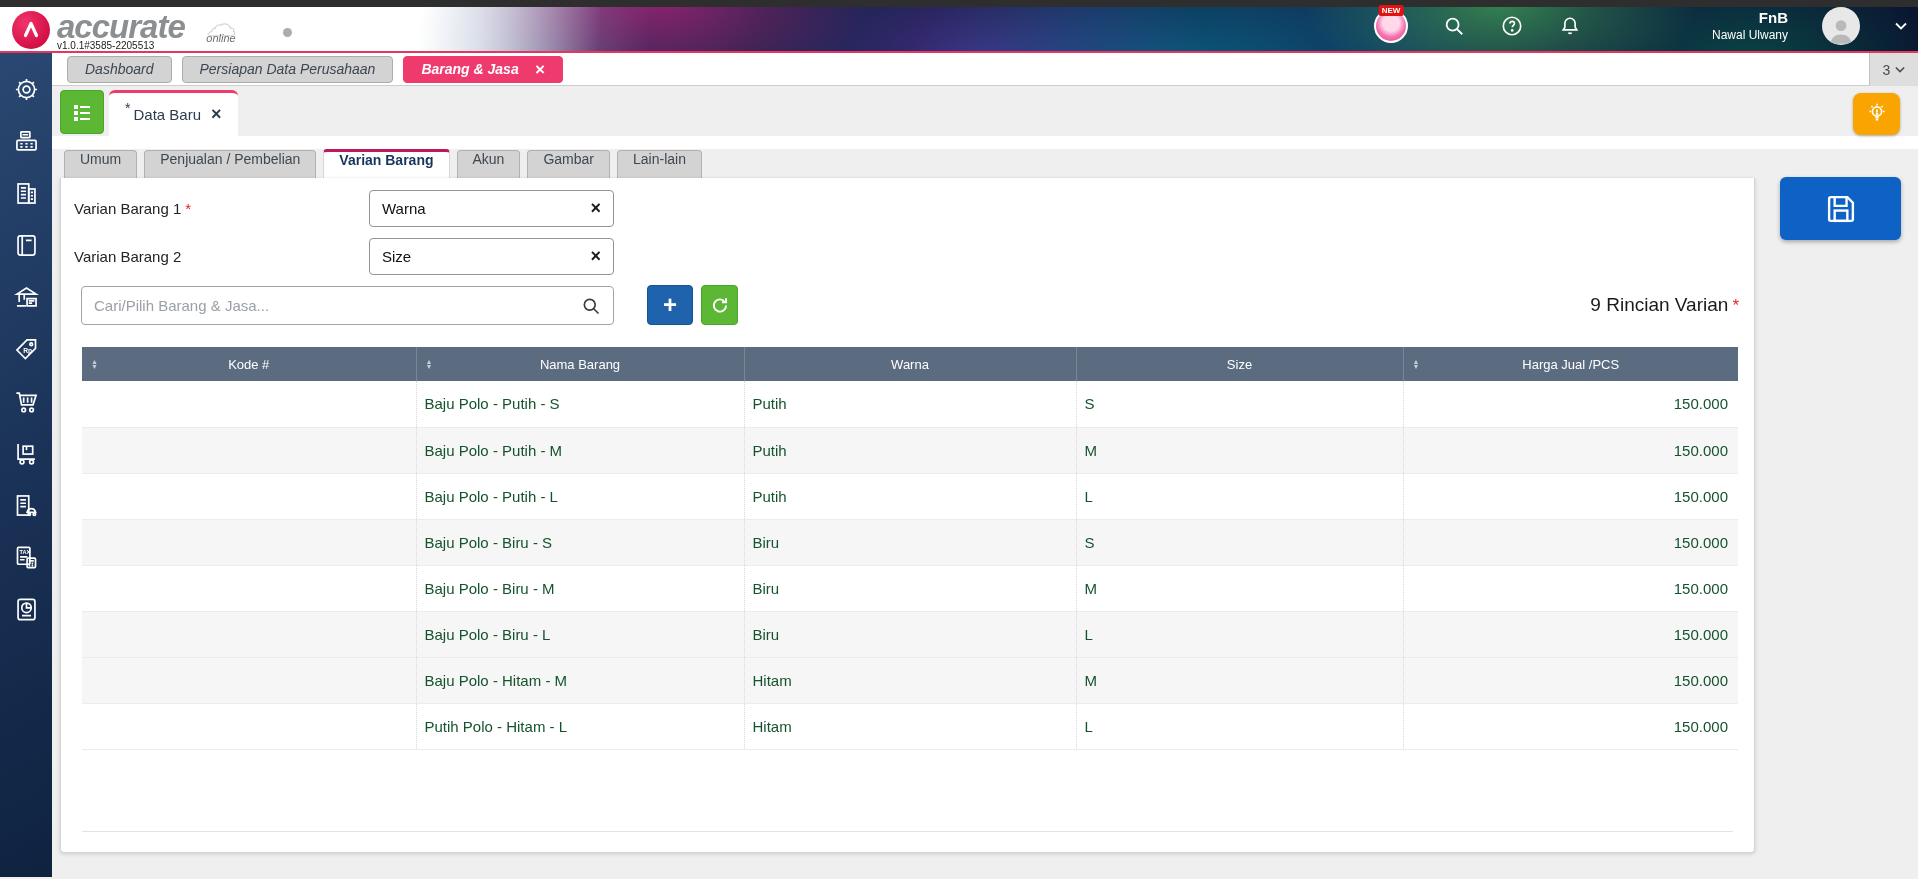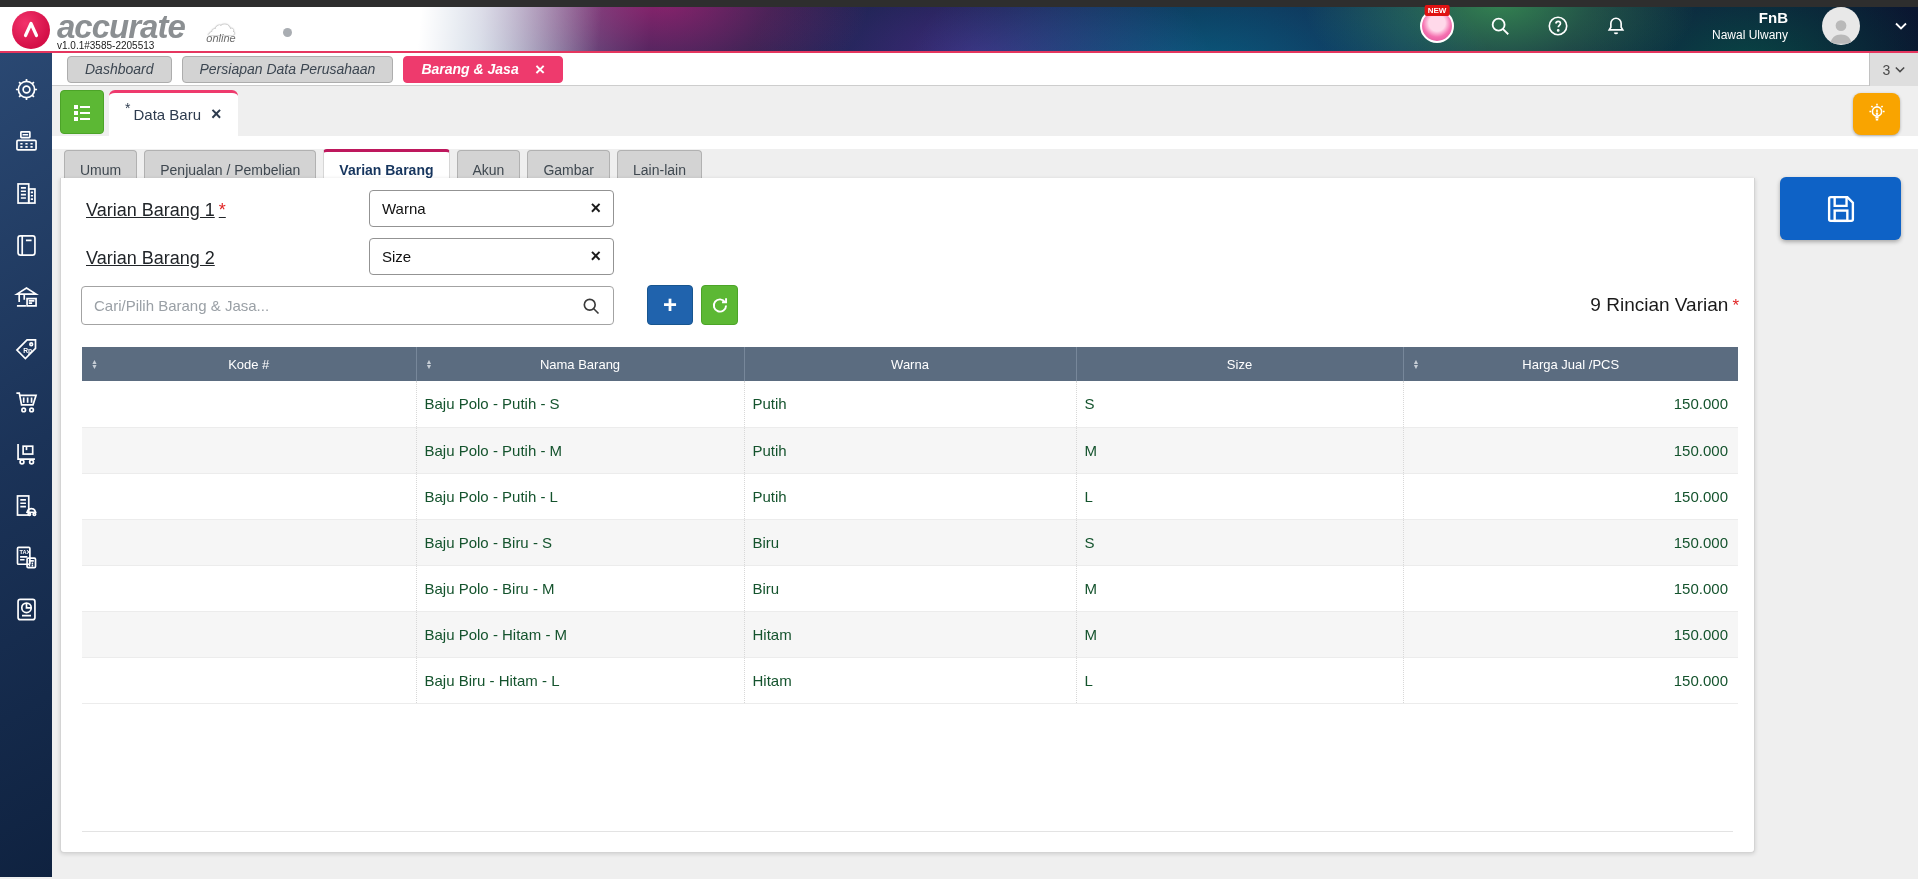--- a/index.html
+++ b/index.html
@@ -26,21 +26,21 @@
   .cloud { position:absolute; left:200px; top:5px; width:42px; text-align:center; }
   .cloud .glyph { font-size:30px; color:#fff; text-shadow:0 0 1px #8a8a8a, 0 0 2px #9a9a9a; line-height:26px; }
   .cloud .online { display:block; font-size:11px; font-style:italic; color:#6d6d6d; margin-top:-7px; }
   .version { position:absolute; left:57px; top:33px; font-size:10px; color:#1b1b1b; }
   .gray-dot { position:absolute; left:283px; top:21px; width:9px; height:9px; border-radius:50%; background:#93999f; opacity:.8; }
 
   .appbar-right { position:absolute; right:10px; top:0; height:38px; display:flex; align-items:center; gap:34px; }
   .icon-btn { width:24px; height:24px; display:flex; align-items:center; justify-content:center; cursor:pointer; }
   .new-avatar { position:relative; width:34px; height:34px; border-radius:50%; background:radial-gradient(circle at 50% 40%, #ffd9ea 35%, #f571b0 60%, #d94a94); border:2px solid #fff; }
   .new-badge { position:absolute; top:-6px; left:50%; transform:translateX(-50%); background:#e01212; color:#fff; font-size:8px; font-weight:bold; padding:1px 3px; border-radius:2px; }
-  .company-block { margin-left:50px; text-align:right; color:#fff; line-height:1.25; }
+  .company-block { margin-left:96px; text-align:right; color:#fff; line-height:1.25; }
   .company-name { font-size:15px; font-weight:bold; }
   .user-name { font-size:12px; }
   .user-avatar { width:38px; height:38px; border-radius:50%; background:#e8e8e8; display:flex; align-items:flex-end; justify-content:center; overflow:hidden; }
 
   
   .below { display:flex; height:824px; }
   .sidebar { width:52px; background:linear-gradient(150deg,#2a4872 0%, #1b3358 48%, #0f2240 100%); display:flex; flex-direction:column; align-items:center; padding-top:22px; gap:24px; flex-shrink:0; }
   .side-ic { width:28px; height:28px; display:flex; align-items:center; justify-content:center; cursor:pointer; }
 
   .rightcol { flex:1; display:flex; flex-direction:column; }
@@ -54,25 +54,25 @@
   .content { position:relative; flex:1; background:#efefef; }
   .doc-row { position:relative; height:50px; padding:4px 0 0 8px; display:flex; }
   .list-btn { width:44px; height:44px; background:#5cb834; border:1px solid #4ca428; border-radius:4px; display:flex; align-items:center; justify-content:center; cursor:pointer; }
   .doc-tab { margin-left:5px; height:46px; background:#fff; border-top:3px solid #ee3a6d; border-radius:6px 6px 0 0; display:flex; align-items:center; padding:0 16px; font-size:15px; color:#2d3b4e; cursor:pointer; }
   .doc-tab .dirty { font-size:14px; transform:translateY(-7px); margin-right:1px; }
   .doc-tab .label { margin:0 10px 0 2px; }
   .doc-tab .x { font-weight:900; font-size:18px; }
   .tip-btn { position:absolute; right:18px; top:7px; width:47px; height:42px; background:#f9a400; border-radius:8px; display:flex; align-items:center; justify-content:center; box-shadow:0 1px 3px rgba(0,0,0,.3); cursor:pointer; }
   .white-strip { height:13px; background:#fff; }
   .page-tabs { height:29px; background:#efefef; display:flex; align-items:flex-end; gap:7px; padding-left:12px; }
-  .ptab { height:28px; display:flex; align-items:flex-end; padding:0 15px; background:#d3d3d3; border:1px solid #b1b1b1; border-bottom:none; border-radius:4px 4px 0 0; font-size:14px; color:#3f4850; cursor:pointer; }
+  .ptab { height:28px; display:flex; align-items:flex-start; padding:0 15px; background:#d3d3d3; border:1px solid #b1b1b1; border-bottom:none; border-radius:4px 4px 0 0; font-size:14px; color:#3f4850; cursor:pointer; }
   .ptab.active { height:29px; background:#fff; border:1px solid #d6d6d6; border-bottom:none; border-top:3px solid #be185d; font-weight:bold; color:#16355e; }
 
   .panel { position:relative; margin-left:8px; width:1695px; height:675px; background:#fff; border:1px solid #d4d4d4; border-top:none; border-radius:0 0 4px 4px; box-shadow:0 1px 4px rgba(0,0,0,.14); }
-  .f-label { position:absolute; left:25px; font-size:18px; color:#212529;text-decoration:underline; }
+  .f-label { position:absolute; left:13px; font-size:15px; color:#212529; }
   .req { color:#e02424; margin-left:4px; }
   .sel-box { position:absolute; left:308px; width:245px; height:37px; border:1px solid #939393; border-radius:4px; background:#fff; display:flex; align-items:center; padding:0 12px; font-size:15px; color:#111; cursor:pointer; }
   .sel-box .clear { margin-left:auto; font-weight:900; font-size:18px; color:#1a1a1a; cursor:pointer; }
   .search-box { position:absolute; left:20px; top:108px; width:533px; height:39px; border:1px solid #a3a3a3; border-radius:4px; background:#fff; display:flex; align-items:center; padding:0 12px; }
   .search-box input { flex:1; border:none; outline:none; font-size:15px; color:#333; font-family:inherit; background:transparent; }
   .search-box input::placeholder { color:#9aa0a6; }
   .add-btn { position:absolute; left:586px; top:107px; width:46px; height:40px; background:#2063ad; border:1px solid #18558f; border-radius:4px; color:#fff; font-size:24px; font-weight:bold; display:flex; align-items:center; justify-content:center; cursor:pointer; }
   .refresh-btn { position:absolute; left:640px; top:107px; width:37px; height:40px; background:#5cb834; border:1px solid #4ca428; border-radius:4px; display:flex; align-items:center; justify-content:center; cursor:pointer; }
   .summary { position:absolute; right:15px; top:116px; font-size:19px; color:#1a1a1a; }
   .summary .req { font-size:17px; }
@@ -401,28 +401,35 @@
               </tr>
             <tr>
                 <td></td>
                 <td>Baju Polo - Biru - M</td>
                 <td>Biru</td>
                 <td>M</td>
                 <td>150.000</td>
               </tr>
             <tr class="alt">
                 <td></td>
+                <td>Baju Polo - Biru - L</td>
+                <td>Biru</td>
+                <td>L</td>
+                <td>150.000</td>
+              </tr>
+            <tr class="alt">
+                <td></td>
                 <td>Baju Polo - Hitam - M</td>
                 <td>Hitam</td>
                 <td>M</td>
                 <td>150.000</td>
               </tr>
             <tr>
                 <td></td>
-                <td>Baju Biru - Hitam - L</td>
+                <td>Putih Polo - Hitam - L</td>
                 <td>Hitam</td>
                 <td>L</td>
                 <td>150.000</td>
               </tr>
           </tbody>
         </table>
         <div class="panel-divider"></div>
       </div>
 
       <div class="save-btn">

